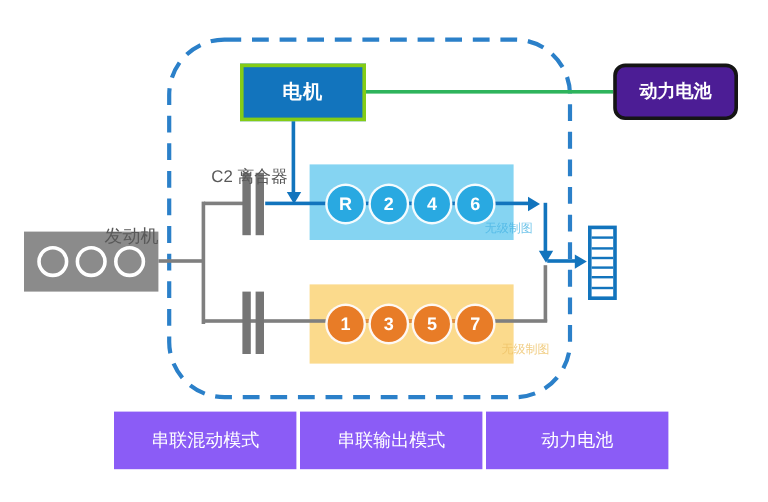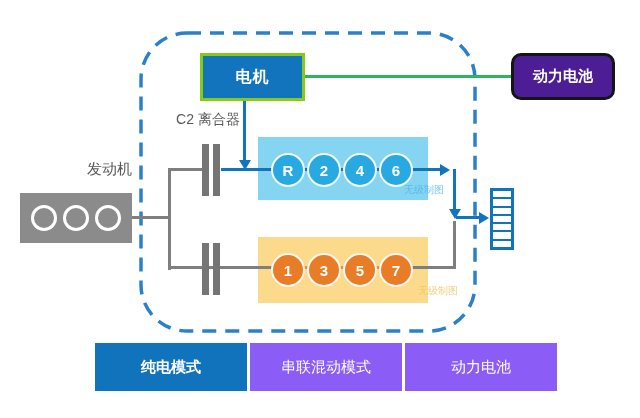--- a/index.html
+++ b/index.html
@@ -15,21 +15,21 @@
     box-sizing:border-box;display:flex;align-items:center;justify-content:center;
     color:#fff;font-size:16px;font-weight:bold;letter-spacing:1px;}
   .battery-box{left:511px;top:53px;width:104px;height:47px;background:#4c1d95;border:3px solid #151515;
     border-radius:10px;box-sizing:border-box;display:flex;align-items:center;justify-content:center;
     color:#fff;font-size:15px;font-weight:bold;}
   .engine-box{left:20px;top:193px;width:112px;height:50px;background:#8b8b8b;
     display:flex;align-items:center;justify-content:center;gap:6px;}
   .engine-cyl{width:26px;height:26px;border:3px solid #fff;border-radius:50%;box-sizing:border-box;}
 
   
-  .lbl{color:#595959;font-size:15px;text-align:center;}
+  .lbl{color:#595959;font-size:15px;text-align:center;margin-top:28px;}
   #engine-label{left:20px;top:160px;width:112px;text-align:right;}
   #c2-label{left:160px;top:111px;width:96px;font-size:14px;}
   #c1-label{left:164px;top:301px;width:96px;font-size:14px;}
 
   
   .band-even{left:258px;top:137px;width:170px;height:63px;background:#85d4f2;}
   .band-odd{left:258px;top:237px;width:170px;height:66px;background:#fbda8c;}
   .watermark{font-size:10px;pointer-events:none;margin-left:40px;}
   #wm-even{left:364px;top:183px;color:#47b4e4;opacity:.75;}
   #wm-odd{left:378px;top:284px;color:#eec267;opacity:.8;}
@@ -151,18 +151,18 @@
     <div class="cell"></div>
       <div class="cell"></div>
       <div class="cell"></div>
     <div class="cell"></div>
       <div class="cell"></div>
       <div class="cell"></div>
       <div class="cell"></div>
   </div>
 
   <div class="abs" id="mode-bar">
-    <div class="mode-tab active">纯电模式</div>
     <div class="mode-tab">串联混动模式</div>
+    <div class="mode-tab">串联输出模式</div>
     <div class="mode-tab">动力电池</div>
   </div>
 
 </div>
 
 </body></html>

